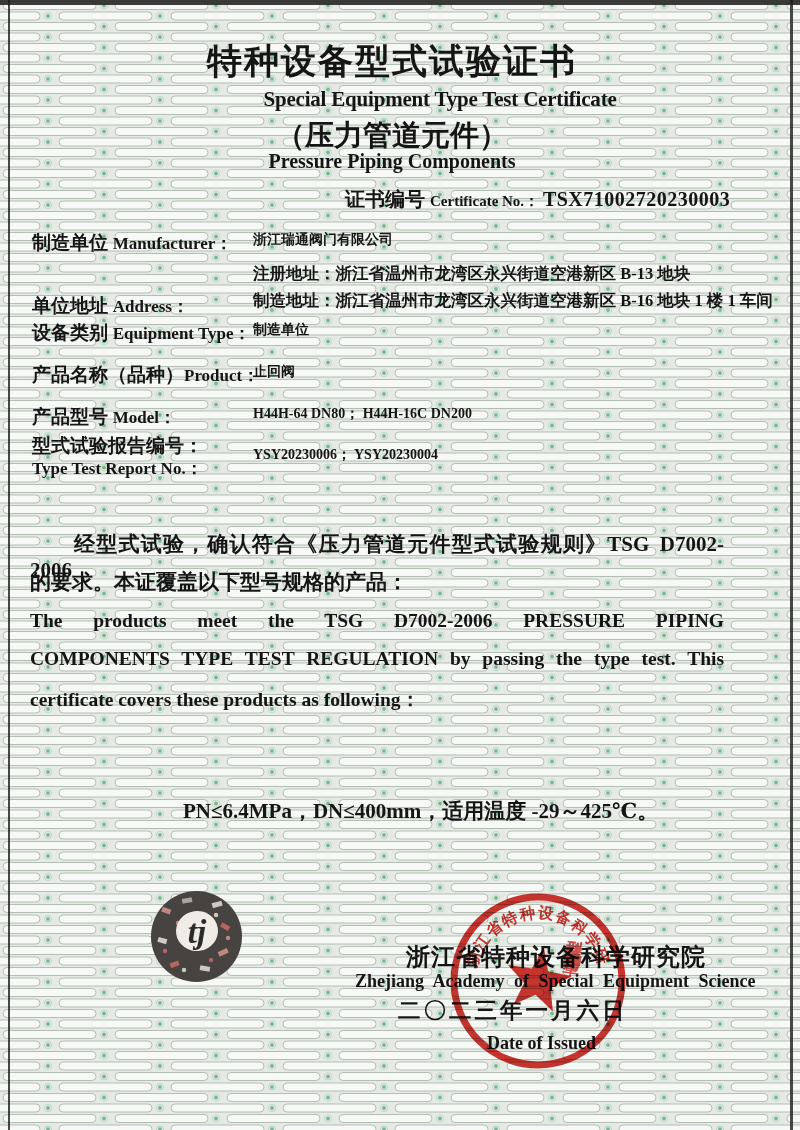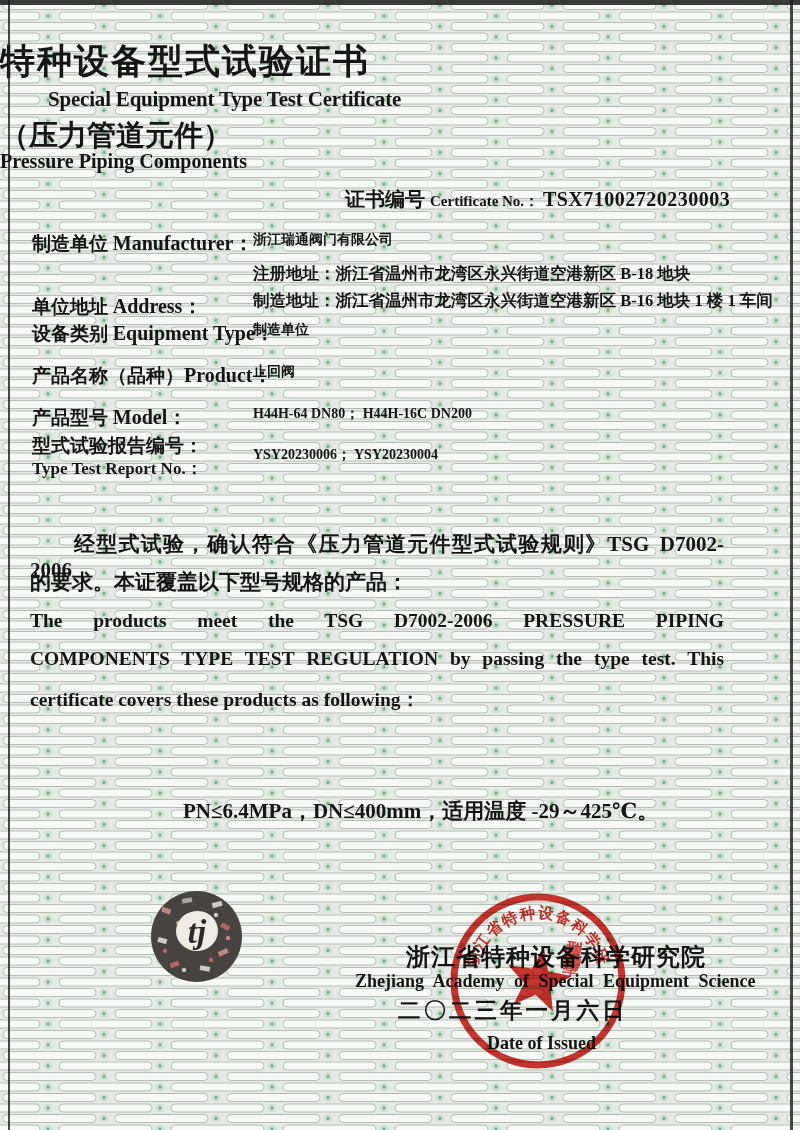--- a/index.html
+++ b/index.html
@@ -8,30 +8,30 @@
     background:#e9ede7;
     font-family:"Liberation Serif","DejaVu Serif",serif;
     font-weight:700;color:#151515;
   }
   .bg-svg{position:absolute;left:0;top:0;width:800px;height:1130px;z-index:1;}
   .edge{position:absolute;background:#1b1b1b;z-index:6;}
   .edge-top{left:0;top:0;width:800px;height:5px;opacity:.85;}
   .edge-left{left:8px;top:0;width:2px;height:1130px;opacity:.8;}
   .edge-right{left:790px;top:0;width:3px;height:1130px;opacity:.8;}
   .txt{position:absolute;z-index:3;white-space:nowrap;}
-  .center-block{left:0;width:770px;text-align:left;}
+  .center-block{left:7px;width:770px;text-align:center;}
   .title-cn{top:38px;font-size:35px;letter-spacing:2px;}
   .title-en{top:87px;font-size:21px;letter-spacing:-0.2px;margin-left:48px;}
   .sub-cn{top:116px;font-size:29px;}
   .sub-en{top:150px;font-size:20px;}
   .certno{top:186px;left:345px;font-size:20px;}
   .certno .en{font-size:15px;}
   .certno .val{font-size:20px;letter-spacing:.5px;}
   .row-label{left:32px;font-size:19px;}
-  .row-label .en{font-size:20px;margin-top:12px;}
+  .row-label .en{font-size:17px;margin-top:12px;}
   .row-value{left:253px;font-size:14px;}
   .addr{font-size:16.5px;}
   .para{position:absolute;left:30px;width:694px;z-index:3;}
   .cnline{font-size:21px;}
   .enline{font-size:19.5px;}
   .jline{text-align:justify;text-align-last:justify;white-space:normal;word-spacing:4px;}
   .indent{text-indent:44px;}
   .spec{top:797px;left:183px;font-size:21px;}
   .issuer-cn{top:941px;left:406px;font-size:24px;letter-spacing:1px;}
   .issuer-en{top:971px;left:355px;width:392px;text-align:center;font-size:18px;word-spacing:5px;}
@@ -79,21 +79,21 @@
   </div>
 
   <div class="txt row-label" style="top:230px">
     <span>制造单位 </span><span class="en">Manufacturer：</span>
   </div>
   <div class="txt row-value" style="top:231px">浙江瑞通阀门有限公司</div>
 
   <div class="txt row-label" style="top:293px">
     <span>单位地址 </span><span class="en">Address：</span>
   </div>
-  <div class="txt row-value addr" style="top:263px">注册地址：浙江省温州市龙湾区永兴街道空港新区 B-18 地块</div>
+  <div class="txt row-value addr" style="top:263px">注册地址：浙江省温州市龙湾区永兴街道空港新区 B-13 地块</div>
   <div class="txt row-value addr" style="top:290px">制造地址：浙江省温州市龙湾区永兴街道空港新区 B-16 地块 1 楼 1 车间</div>
 
   <div class="txt row-label" style="top:320px">
     <span>设备类别 </span><span class="en">Equipment Type：</span>
   </div>
   <div class="txt row-value" style="top:321px">制造单位</div>
 
   <div class="txt row-label" style="top:362px">
     <span>产品名称（品种）</span><span class="en">Product：</span>
   </div>

